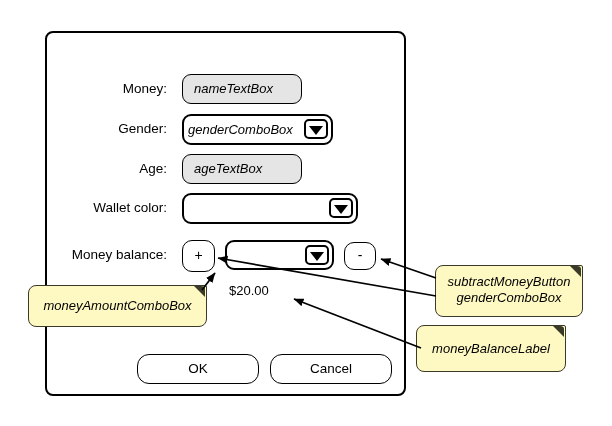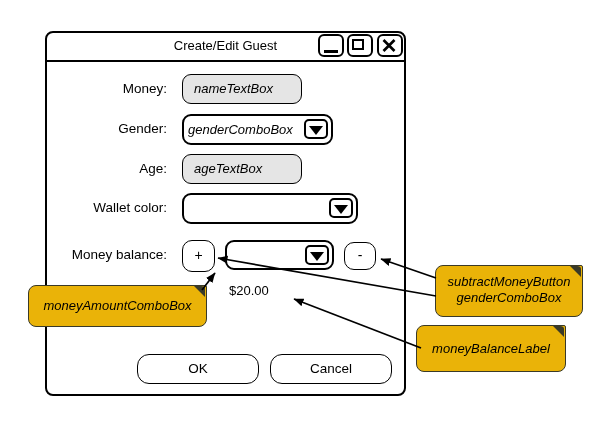--- a/index.html
+++ b/index.html
@@ -34,54 +34,39 @@
           border-left:7px solid transparent;border-right:7px solid transparent;
           border-top:9px solid #000;}
   .sqbtn{position:absolute;border:1.8px solid #000;border-radius:10px;background:#fff;
          box-sizing:border-box;text-align:center;font-size:14px;}
   .balance{position:absolute;left:182px;top:250px;width:100px;text-align:left;font-size:13px;}
   .okbtn{position:absolute;top:321px;width:122px;height:30px;border:1.8px solid #000;
          border-radius:12px;background:#fff;box-sizing:border-box;text-align:center;
          line-height:27px;font-size:13.5px;}
 
   
-  .note{position:absolute;background:#eab308;border:1.8px solid #3a3a28;
+  .note{position:absolute;background:#fef9c3;border:1.8px solid #3a3a28;
         border-radius:8px;border-top-right-radius:2px;box-sizing:border-box;
         font-style:italic;font-size:13px;text-align:center;z-index:2;}
   .note .fold{position:absolute;top:-1px;right:-1px;}
   .note-money-amount{left:28px;top:285px;width:179px;height:42px;line-height:40px;}
   .note-subtract-add{left:435px;top:265px;width:148px;height:52px;padding-top:8px;line-height:16px;}
   .note-balance{left:416px;top:325px;width:150px;height:47px;line-height:45px;}
 
   
   .arrows{position:absolute;left:0;top:0;z-index:3;pointer-events:none;}
   .arrows line{stroke:#000;stroke-width:1.7px;}
 </style>
 </head>
 <body>
 
 <div class="canvas">
 
   <div class="dialog">
 
-    <div class="titlebar">
-      <div class="title">Create/Edit Guest</div>
-      <div class="winbtn min">
-        <span class="min-glyph"></span>
-      </div>
-      <div class="winbtn max">
-        <span class="max-glyph"></span>
-      </div>
-      <div class="winbtn close">
-        <svg class="close-svg" width="20" height="19">
-          <line x1="4.5" y1="4" x2="15.5" y2="15" stroke="#000" stroke-width="2.6"></line>
-          <line x1="15.5" y1="4" x2="4.5" y2="15" stroke="#000" stroke-width="2.6"></line>
-        </svg>
-      </div>
-    </div>
 
     <div class="flabel" style="top:41px">Money:</div>
     <div class="tbox" style="top:41px">nameTextBox</div>
 
     <div class="flabel" style="top:81px">Gender:</div>
     <div class="combo" style="top:81px;width:151px">
       <span>genderComboBox</span>
       <span class="dd-btn">
         <span class="dd-tri"></span>
       </span>

